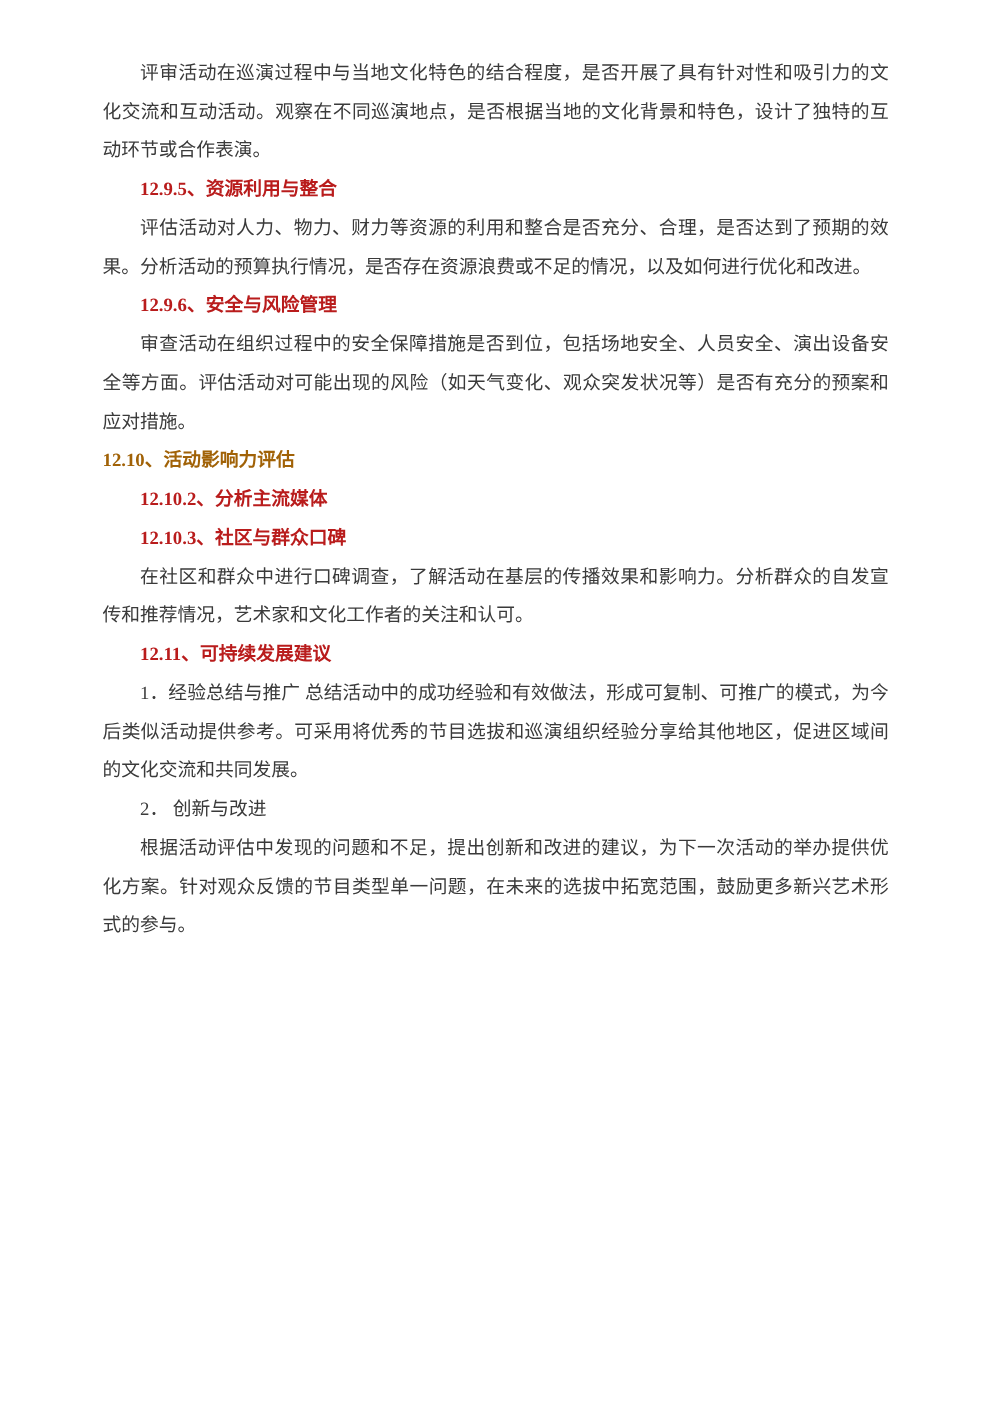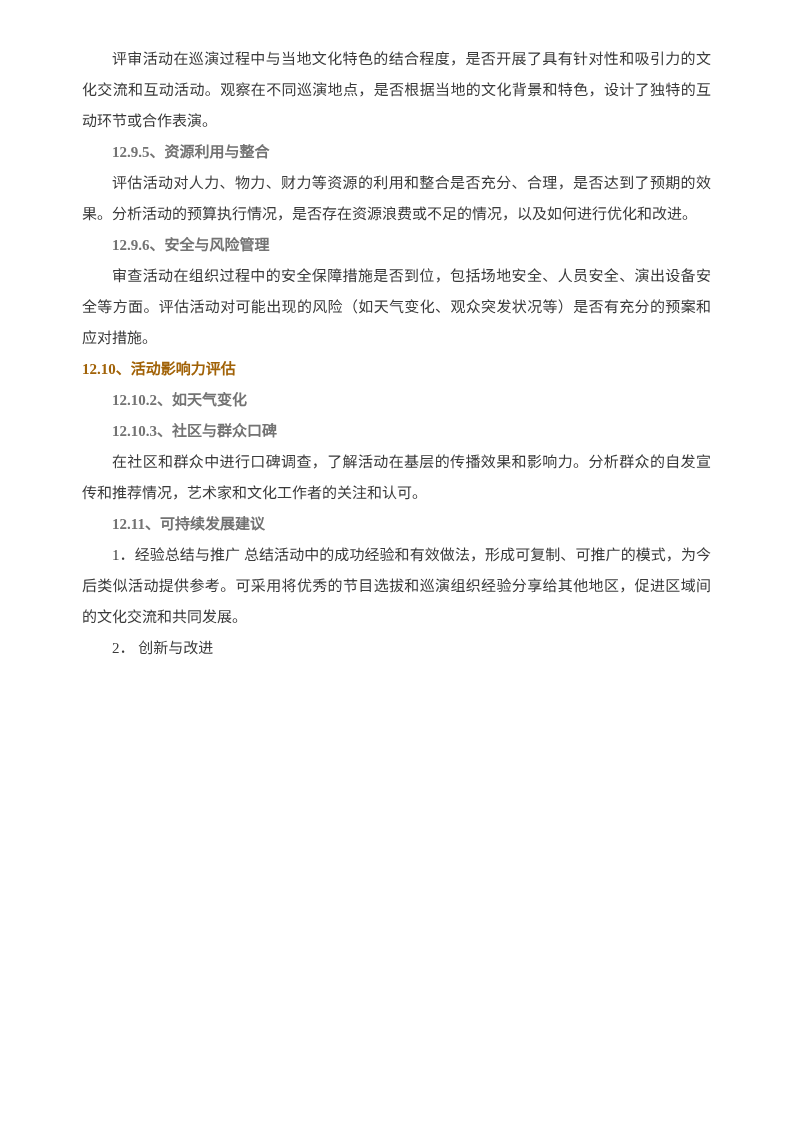--- a/index.html
+++ b/index.html
@@ -35,32 +35,33 @@
     font-weight: 700;
     text-indent: 0;
     color: #a16207;
   }
   .page h3 {
     margin: 0;
     font-size: 15px;
     line-height: 31px;
     font-weight: 700;
     text-indent: 2em;
-    color: #737373;
+    color: #b91c1c;
   }
 </style>
 </head>
 <body>
 
 <div class="page">
   <p>评审活动在巡演过程中与当地文化特色的结合程度，是否开展了具有针对性和吸引力的文化交流和互动活动。观察在不同巡演地点，是否根据当地的文化背景和特色，设计了独特的互动环节或合作表演。</p>
   <h3>12.9.5、资源利用与整合</h3>
   <p>评估活动对人力、物力、财力等资源的利用和整合是否充分、合理，是否达到了预期的效果。分析活动的预算执行情况，是否存在资源浪费或不足的情况，以及如何进行优化和改进。</p>
   <h3>12.9.6、安全与风险管理</h3>
   <p>审查活动在组织过程中的安全保障措施是否到位，包括场地安全、人员安全、演出设备安全等方面。评估活动对可能出现的风险（如天气变化、观众突发状况等）是否有充分的预案和应对措施。</p>
   <h2>12.10、活动影响力评估</h2>
-  <h3>12.10.2、如天气变化</h3>
+  <h3>12.10.2、分析主流媒体</h3>
   <h3>12.10.3、社区与群众口碑</h3>
   <p>在社区和群众中进行口碑调查，了解活动在基层的传播效果和影响力。分析群众的自发宣传和推荐情况，艺术家和文化工作者的关注和认可。</p>
   <h3>12.11、可持续发展建议</h3>
   <p>1．经验总结与推广 总结活动中的成功经验和有效做法，形成可复制、可推广的模式，为今后类似活动提供参考。可采用将优秀的节目选拔和巡演组织经验分享给其他地区，促进区域间的文化交流和共同发展。</p>
   <p>2． 创新与改进</p>
+  <p>根据活动评估中发现的问题和不足，提出创新和改进的建议，为下一次活动的举办提供优化方案。针对观众反馈的节目类型单一问题，在未来的选拔中拓宽范围，鼓励更多新兴艺术形式的参与。</p>
 </div>
 
 </body></html>

